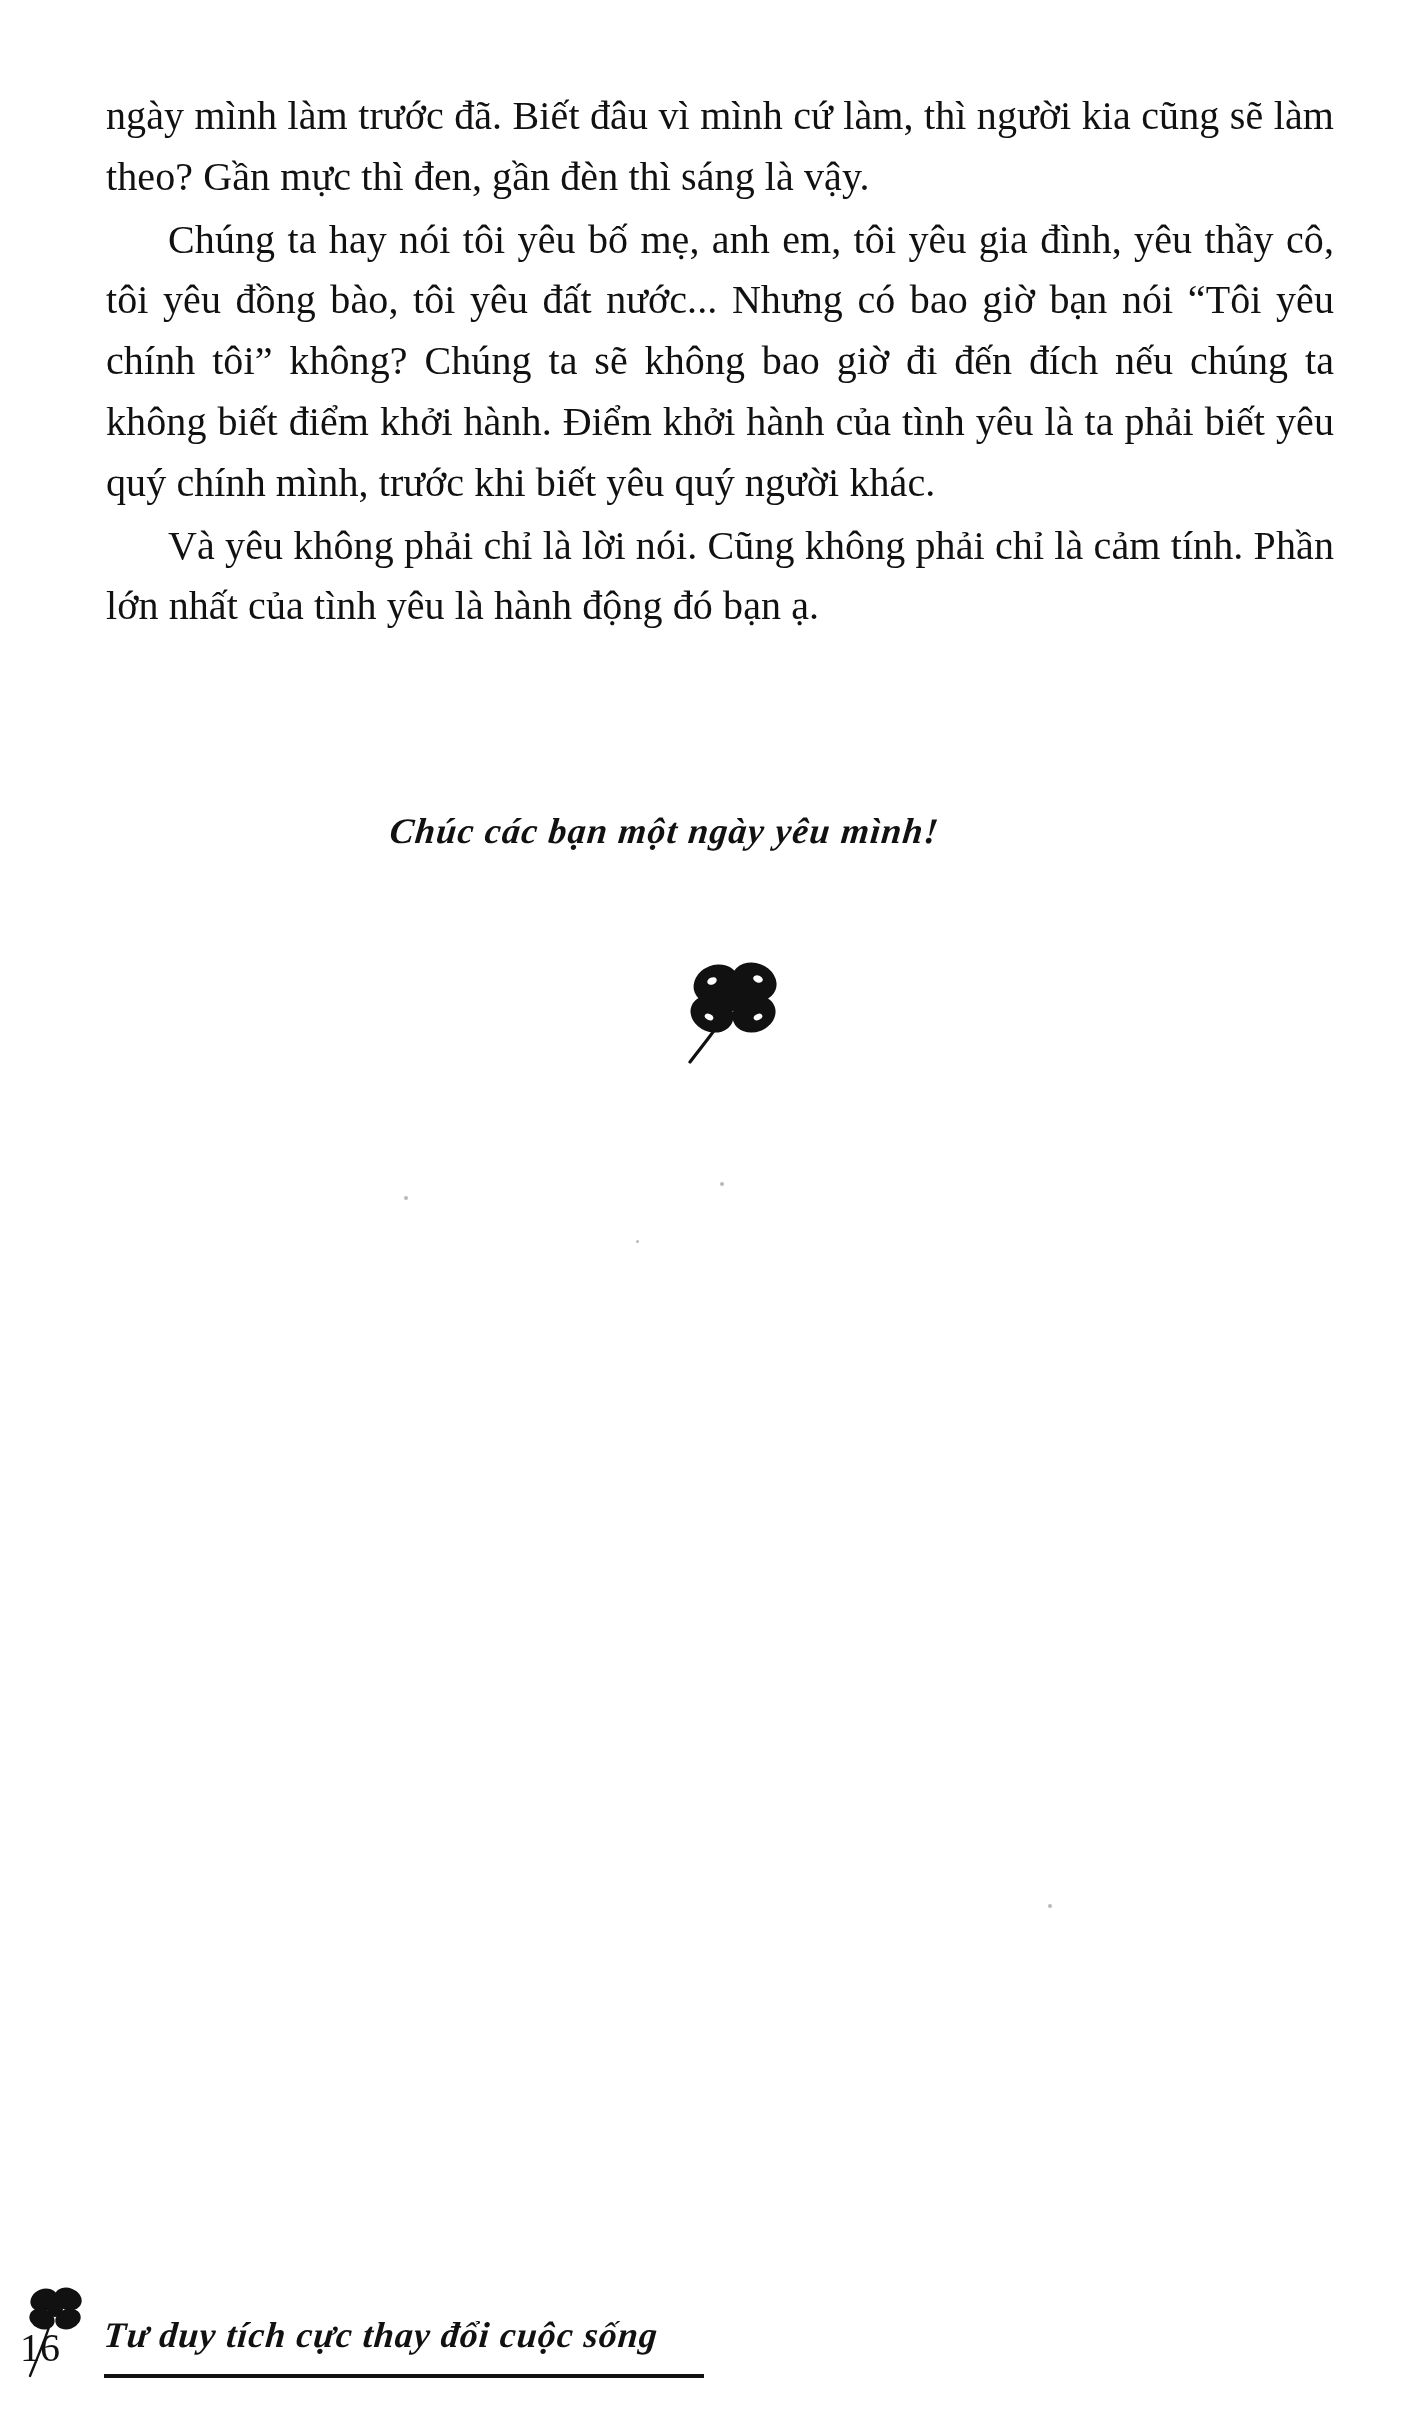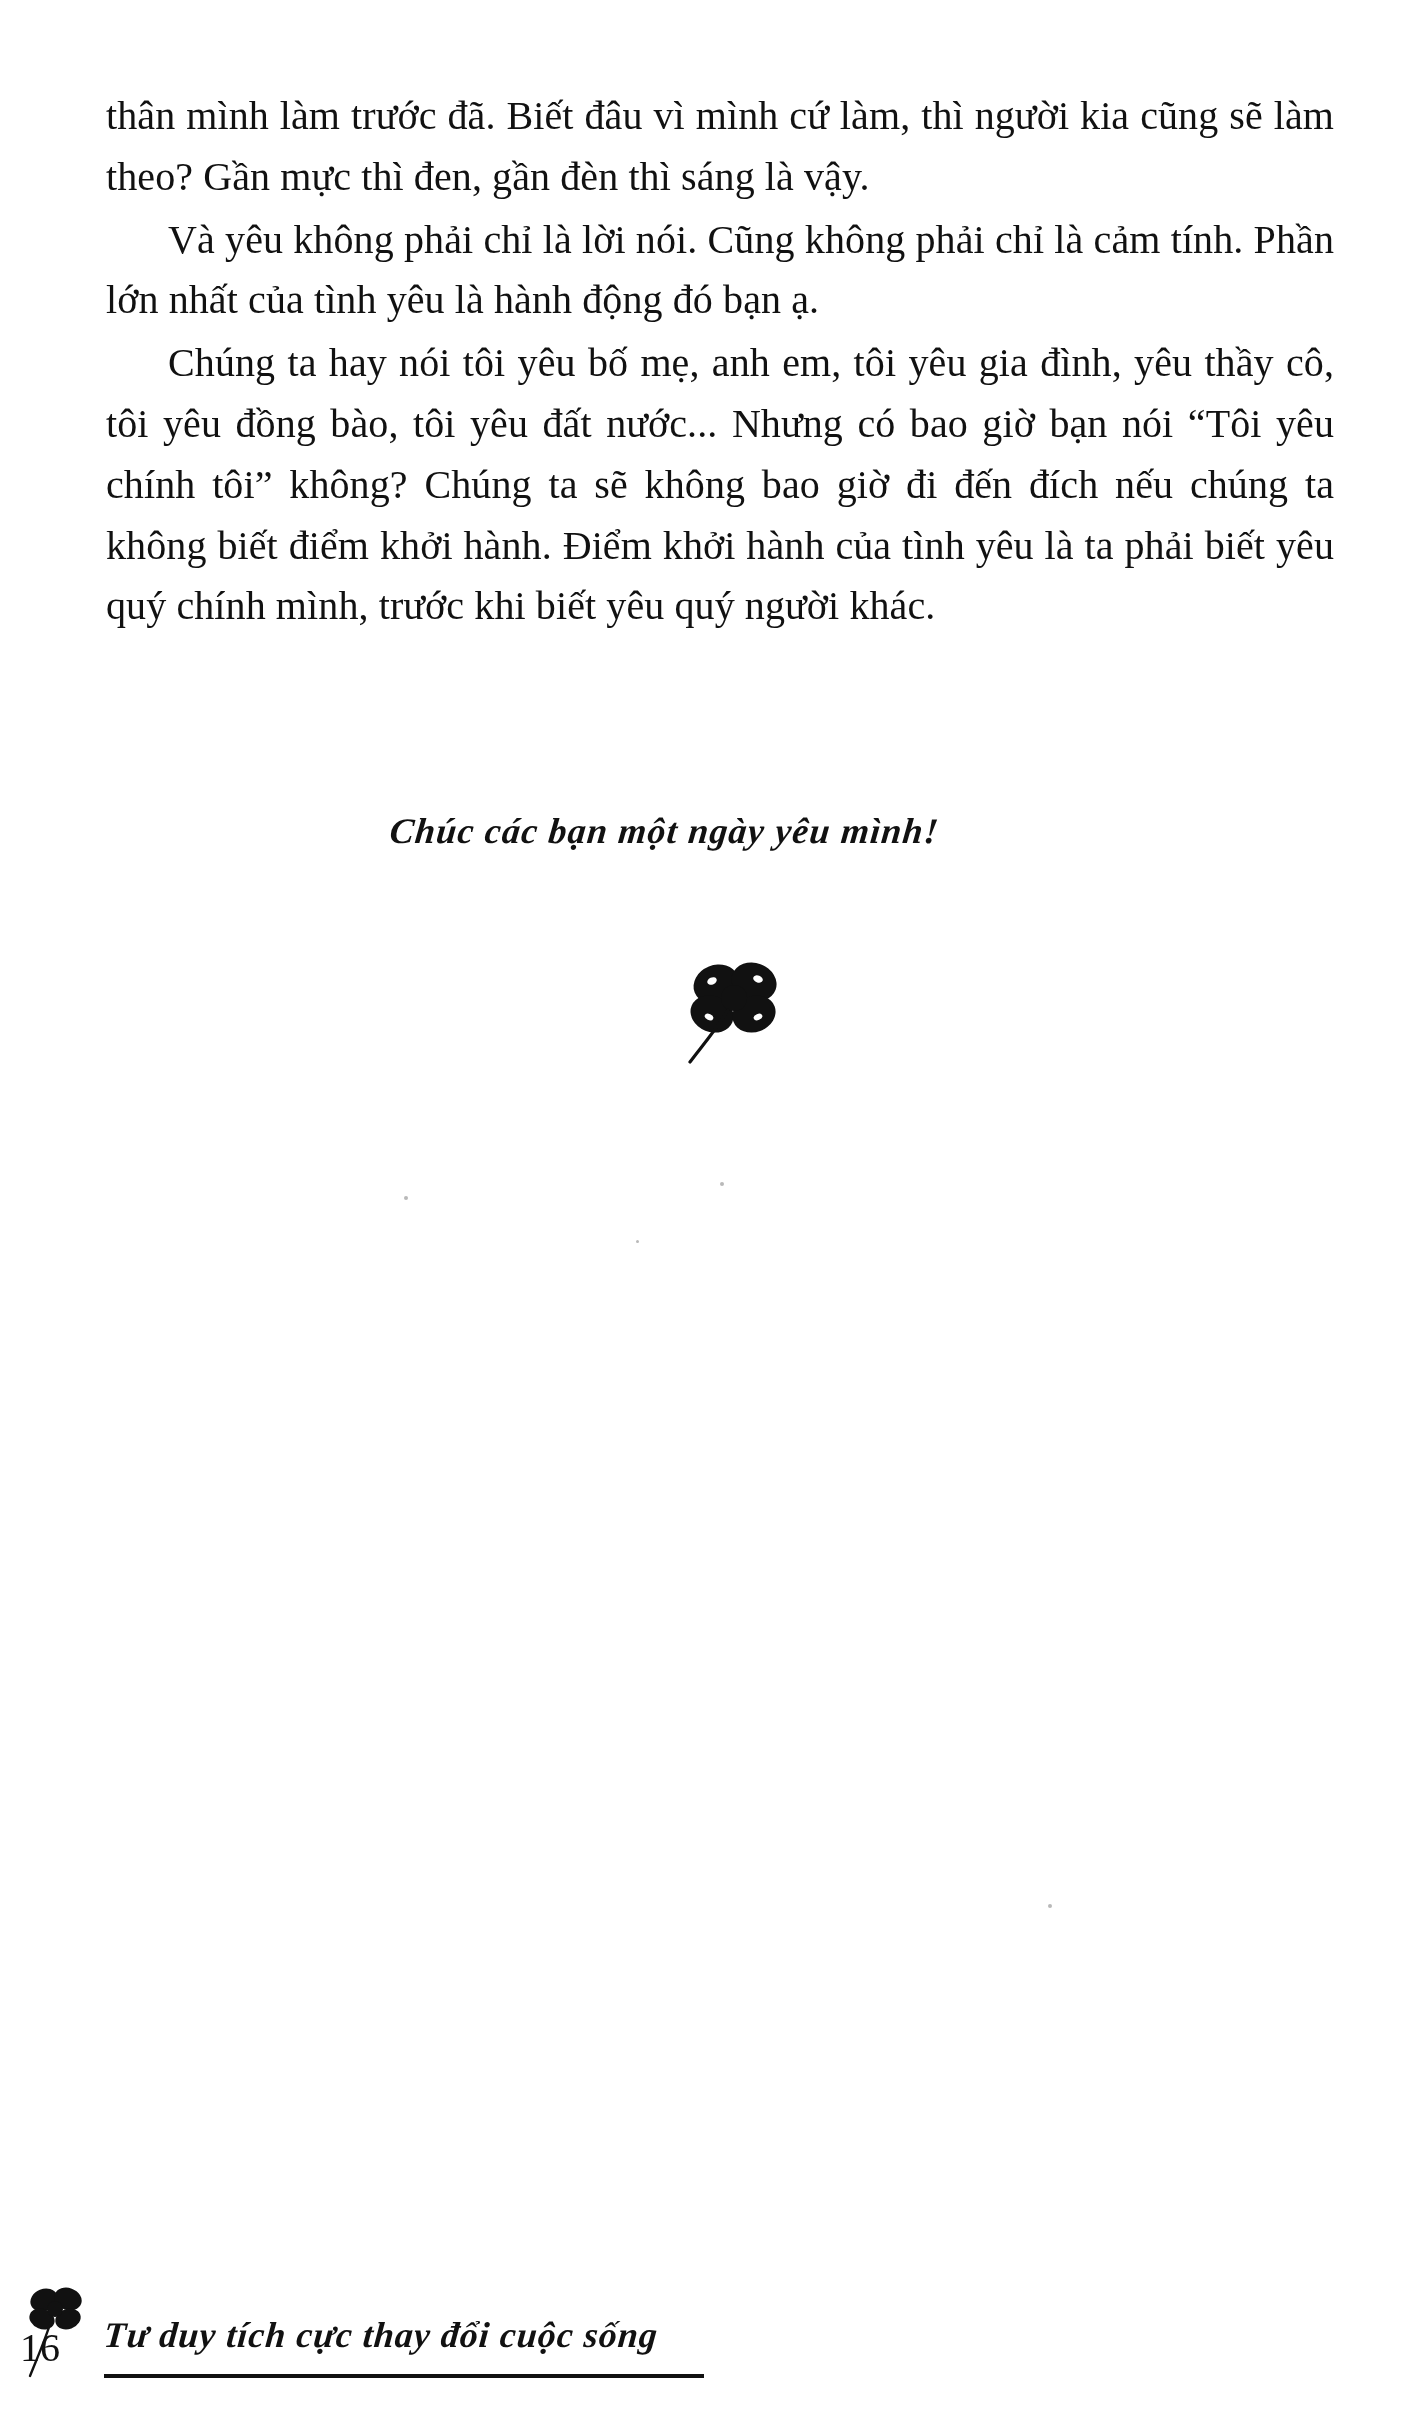--- a/index.html
+++ b/index.html
@@ -119,23 +119,23 @@
     width: 74px;
     height: 110px;
   }
 </style>
 </head>
 <body>
 
 <div class="page">
 
   <div class="text-block">
-    <p class="para">thân mình làm trước đã. Biết đâu vì mình cứ làm, thì người kia cũng sẽ làm theo? Gần mực thì đen, gần đèn thì sáng là vậy.</p>
+    <p class="para">ngày mình làm trước đã. Biết đâu vì mình cứ làm, thì người kia cũng sẽ làm theo? Gần mực thì đen, gần đèn thì sáng là vậy.</p>
+    <p class="para indent">Chúng ta hay nói tôi yêu bố mẹ, anh em, tôi yêu gia đình, yêu thầy cô, tôi yêu đồng bào, tôi yêu đất nước... Nhưng có bao giờ bạn nói “Tôi yêu chính tôi” không? Chúng ta sẽ không bao giờ đi đến đích nếu chúng ta không biết điểm khởi hành. Điểm khởi hành của tình yêu là ta phải biết yêu quý chính mình, trước khi biết yêu quý người khác.</p>
     <p class="para indent">Và yêu không phải chỉ là lời nói. Cũng không phải chỉ là cảm tính. Phần lớn nhất của tình yêu là hành động đó bạn ạ.</p>
-    <p class="para indent">Chúng ta hay nói tôi yêu bố mẹ, anh em, tôi yêu gia đình, yêu thầy cô, tôi yêu đồng bào, tôi yêu đất nước... Nhưng có bao giờ bạn nói “Tôi yêu chính tôi” không? Chúng ta sẽ không bao giờ đi đến đích nếu chúng ta không biết điểm khởi hành. Điểm khởi hành của tình yêu là ta phải biết yêu quý chính mình, trước khi biết yêu quý người khác.</p>
   </div>
 
   <div class="closing">Chúc các bạn một ngày yêu mình!</div>
 
   <div class="clover">
     <svg viewBox="0 0 130 140" width="130" height="140" aria-hidden="true">
       <g fill="#111111">
         <ellipse cx="48" cy="36" rx="23" ry="19" transform="rotate(-22 48 36)"></ellipse>
         <ellipse cx="86" cy="34" rx="23" ry="19" transform="rotate(20 86 34)"></ellipse>
         <ellipse cx="44" cy="66" rx="22" ry="18" transform="rotate(22 44 66)"></ellipse>

